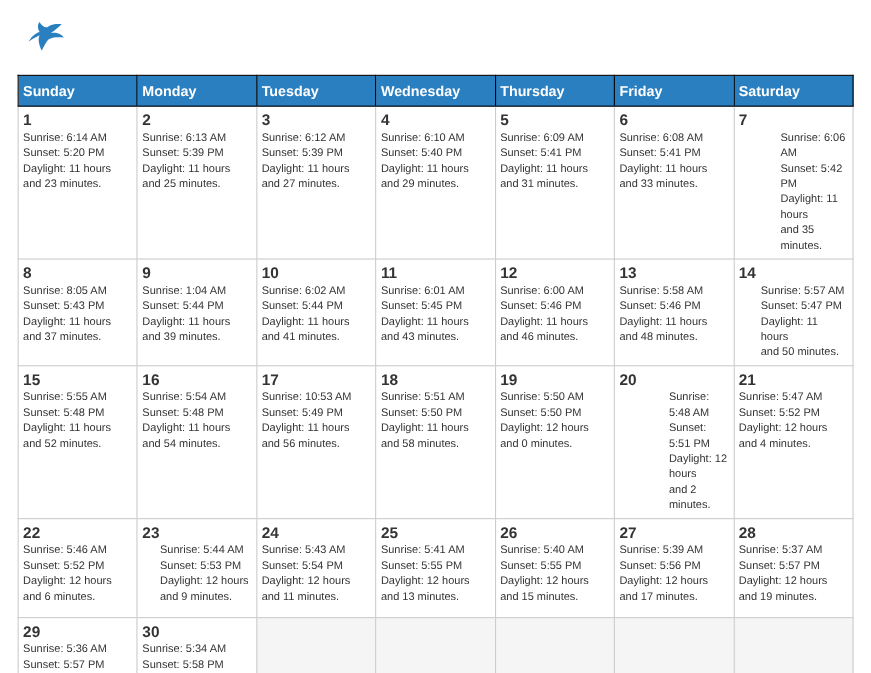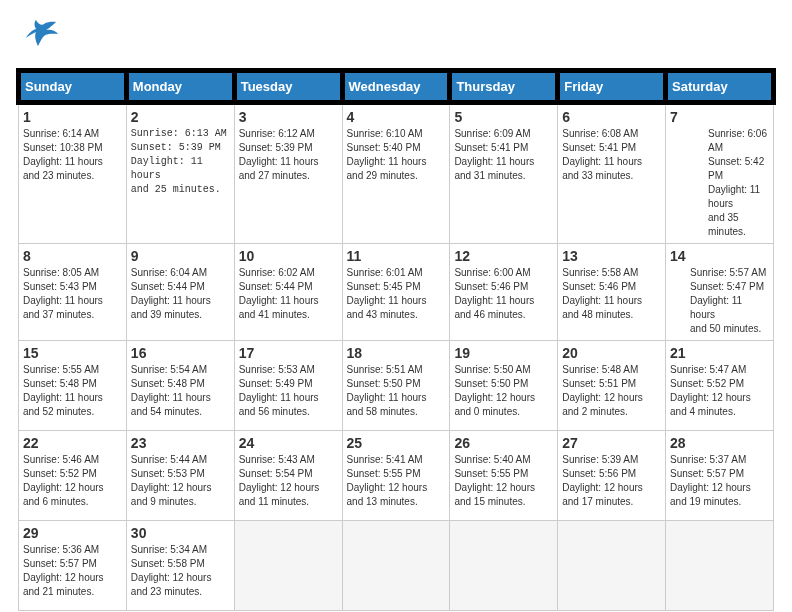--- a/index.html
+++ b/index.html
@@ -33,21 +33,21 @@
       border-collapse: collapse;
       table-layout: fixed;
     }
     .calendar th {
       background: #2a7fc1;
       color: #fff;
       padding: 6px 4px;
       font-size: 13px;
       font-weight: bold;
       text-align: left;
-      border: 5px solid #000000;
+      border: 1px solid #000000;
     }
     .calendar td {
       vertical-align: top;
       border: 1px solid #ccc;
       padding: 4px;
       height: 90px;
       font-size: 10.5px;
       color: #333;
       background: #fff;
     }
@@ -119,27 +119,27 @@
         <th>Thursday</th>
         <th>Friday</th>
         <th>Saturday</th>
       </tr>
   </thead>
   <tbody id="calendar-body">
   <tr>
         <td>
           <span class="day-number">1</span>
           <div class="day-info" style="white-space: pre-line;">Sunrise: 6:14 AM
-Sunset: 10:38 PM
+Sunset: 5:20 PM
 Daylight: 11 hours
 and 23 minutes.</div>
         </td>
         <td>
           <span class="day-number">2</span>
-          <div class="day-info" style="white-space: pre-line; font-family: Liberation Mono, monospace;">Sunrise: 6:13 AM
+          <div class="day-info" style="white-space: pre-line;">Sunrise: 6:13 AM
 Sunset: 5:39 PM
 Daylight: 11 hours
 and 25 minutes.</div>
         </td>
         <td>
           <span class="day-number">3</span>
           <div class="day-info" style="white-space: pre-line;">Sunrise: 6:12 AM
 Sunset: 5:39 PM
 Daylight: 11 hours
 and 27 minutes.</div>
@@ -176,21 +176,21 @@
       <tr>
         <td>
           <span class="day-number">8</span>
           <div class="day-info" style="white-space: pre-line;">Sunrise: 8:05 AM
 Sunset: 5:43 PM
 Daylight: 11 hours
 and 37 minutes.</div>
         </td>
         <td>
           <span class="day-number">9</span>
-          <div class="day-info" style="white-space: pre-line;">Sunrise: 6:04 AM
+          <div class="day-info" style="white-space: pre-line;">Sunrise: 1:04 AM
 Sunset: 5:44 PM
 Daylight: 11 hours
 and 39 minutes.</div>
         </td>
         <td>
           <span class="day-number">10</span>
           <div class="day-info" style="white-space: pre-line;">Sunrise: 6:02 AM
 Sunset: 5:44 PM
 Daylight: 11 hours
 and 41 minutes.</div>
@@ -234,42 +234,42 @@
         </td>
         <td>
           <span class="day-number">16</span>
           <div class="day-info" style="white-space: pre-line;">Sunrise: 5:54 AM
 Sunset: 5:48 PM
 Daylight: 11 hours
 and 54 minutes.</div>
         </td>
         <td>
           <span class="day-number">17</span>
-          <div class="day-info" style="white-space: pre-line;">Sunrise: 5:53 AM
+          <div class="day-info" style="white-space: pre-line;">Sunrise: 10:53 AM
 Sunset: 5:49 PM
 Daylight: 11 hours
 and 56 minutes.</div>
         </td>
         <td>
           <span class="day-number">18</span>
           <div class="day-info" style="white-space: pre-line;">Sunrise: 5:51 AM
 Sunset: 5:50 PM
 Daylight: 11 hours
 and 58 minutes.</div>
         </td>
         <td>
           <span class="day-number">19</span>
           <div class="day-info" style="white-space: pre-line;">Sunrise: 5:50 AM
 Sunset: 5:50 PM
 Daylight: 12 hours
 and 0 minutes.</div>
         </td>
         <td>
           <span class="day-number">20</span>
-          <div class="day-info" style="white-space: pre-line;">Sunrise: 5:48 AM
+          <div class="day-info" style="white-space: pre-line; margin-left: 45px;">Sunrise: 5:48 AM
 Sunset: 5:51 PM
 Daylight: 12 hours
 and 2 minutes.</div>
         </td>
         <td>
           <span class="day-number">21</span>
           <div class="day-info" style="white-space: pre-line;">Sunrise: 5:47 AM
 Sunset: 5:52 PM
 Daylight: 12 hours
 and 4 minutes.</div>
@@ -278,21 +278,21 @@
       <tr>
         <td>
           <span class="day-number">22</span>
           <div class="day-info" style="white-space: pre-line;">Sunrise: 5:46 AM
 Sunset: 5:52 PM
 Daylight: 12 hours
 and 6 minutes.</div>
         </td>
         <td>
           <span class="day-number">23</span>
-          <div class="day-info" style="white-space: pre-line;">Sunrise: 5:44 AM
+          <div class="day-info" style="white-space: pre-line; margin-left: 16px;">Sunrise: 5:44 AM
 Sunset: 5:53 PM
 Daylight: 12 hours
 and 9 minutes.</div>
         </td>
         <td>
           <span class="day-number">24</span>
           <div class="day-info" style="white-space: pre-line;">Sunrise: 5:43 AM
 Sunset: 5:54 PM
 Daylight: 12 hours
 and 11 minutes.</div>

